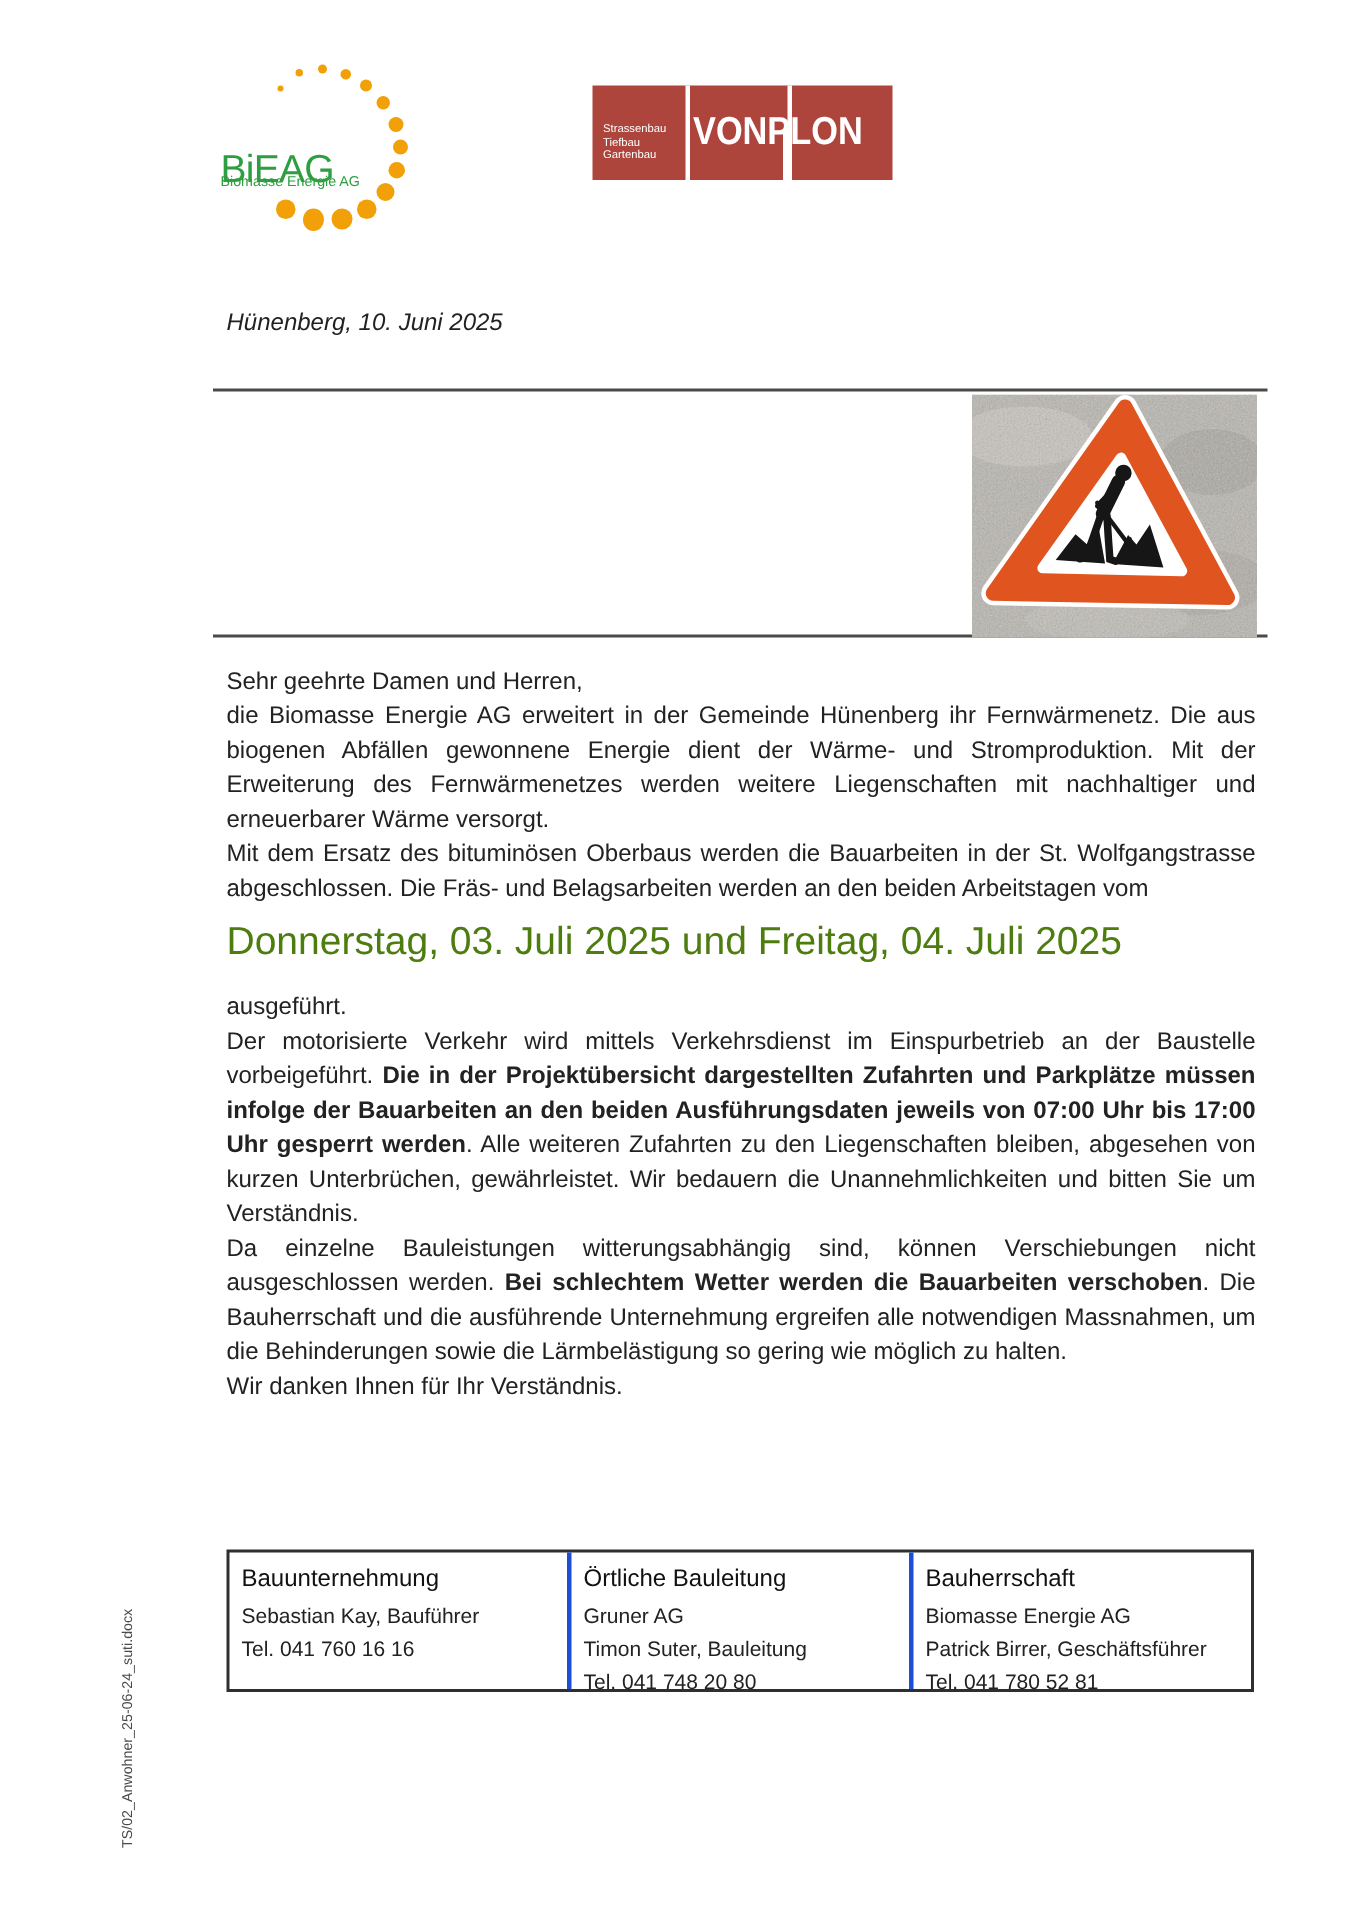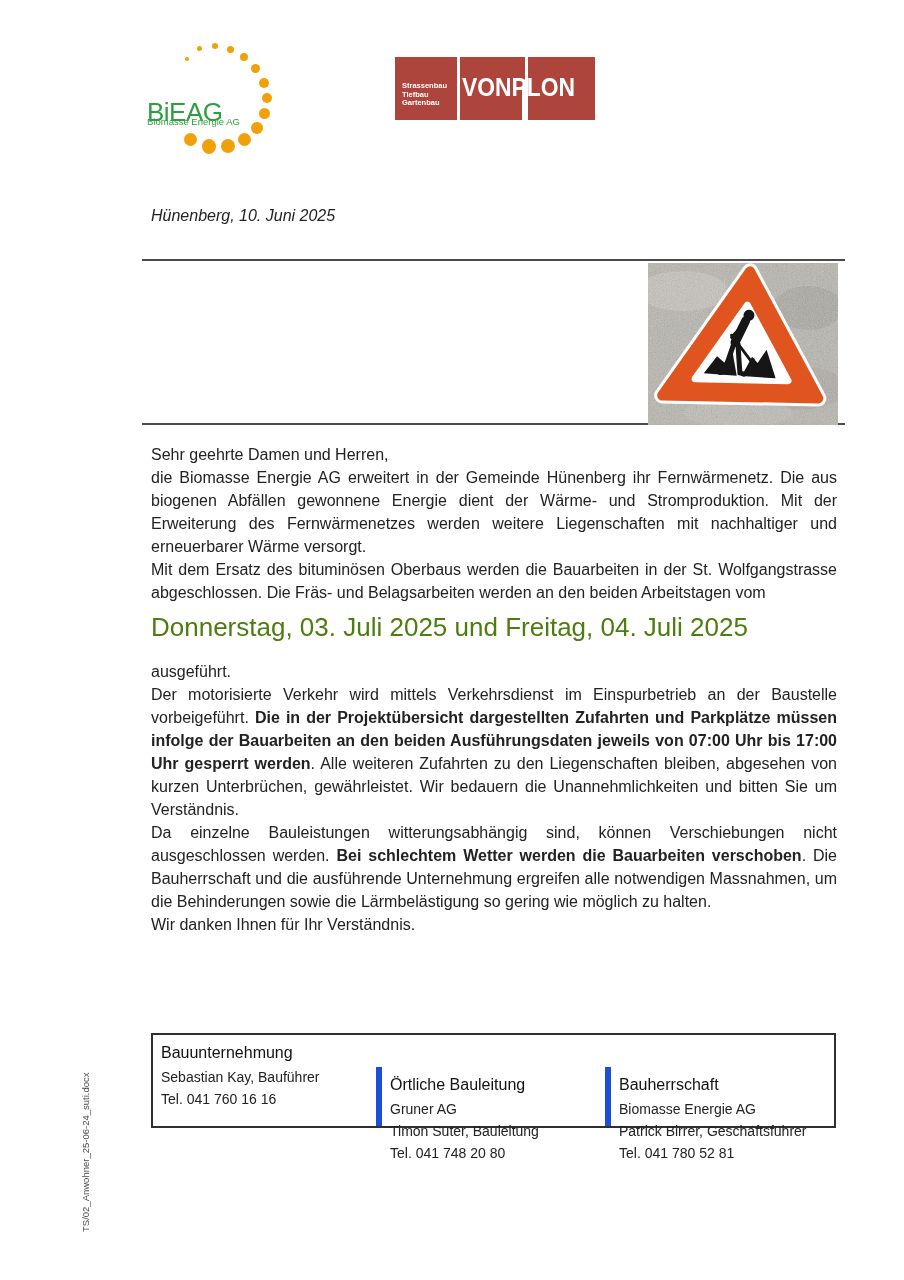--- a/index.html
+++ b/index.html
@@ -13,21 +13,21 @@
   .bieag-name { position:absolute; left:2px; top:59px; font-size:26px; font-weight:normal;
                 color:#2f9e41; letter-spacing:-0.5px; }
   .bieag-sub  { position:absolute; left:2px; top:78px; font-size:9.5px; color:#2f9e41; }
   .dot { position:absolute; border-radius:50%; background:#f2a007; }
 
   .logo-vonplon { position:absolute; left:395px; top:57px; width:200px; height:63px;
                   background:#ad453d; }
   .vp-gap { position:absolute; top:0; width:3px; height:63px; background:#ffffff; z-index:1; }
   .vp-gap1 { left:62px; } .vp-gap2 { left:130px; }
   .vp-services { position:absolute; left:7px; top:25px; color:#ffffff; font-size:7.5px;
-                 font-weight:bold; line-height:8.5px; white-space:pre-line; z-index:2; }
+                 font-weight:normal; line-height:8.5px; white-space:pre-line; z-index:2; }
   .vp-name { position:absolute; left:67px; top:15px; color:#ffffff; font-size:26px;
              font-weight:bold; letter-spacing:0; transform:scaleX(0.88);
              transform-origin:left center; z-index:3; white-space:nowrap; }
   .vp-stem { position:absolute; left:127px; top:30px; width:4px; height:33px;
              background:#ffffff; z-index:2; }
 
   .logo-gruner { position:absolute; left:652px; top:60px; width:185px; height:62px; }
   .gruner-name { position:absolute; left:0; bottom:0; font-size:46px; font-weight:bold;
                  color:#1d1d1b; letter-spacing:-1px; line-height:46px; }
   .gruner-arrow { position:absolute; right:0; top:-4px; font-size:34px; font-weight:bold;
@@ -58,21 +58,21 @@
                      white-space:nowrap; }
   .after-dates { margin-bottom:16px; }
   .p3 { margin-bottom:14px; }
   .p4 { margin-bottom:16px; }
   b { font-weight:bold; }
 
   
   .contacts { position:absolute; left:151px; top:1033px; width:685px; height:95px;
               border:2px solid #2f2f2f; box-sizing:border-box; display:flex; }
   .contact-col { flex:1 1 0; padding:7px 6px 0 8px; box-sizing:border-box; }
-  .contact-col + .contact-col { border-left:6px solid #1d4ed8;margin-top:32px; }
+  .contact-col + .contact-col { border-left:3px solid #1d4ed8; }
   .contact-header { font-size:16px; font-weight:normal; color:#111; line-height:22px;
                     margin-bottom:2px; }
   .contact-line { font-size:14px; color:#222; line-height:22px; }
 
   
   .filename-vertical { position:absolute; left:80px; top:1232px; font-size:9.5px;
                        color:#4a4a4a; white-space:nowrap; transform:rotate(-90deg);
                        transform-origin:0 0; }
 </style>
 </head>

